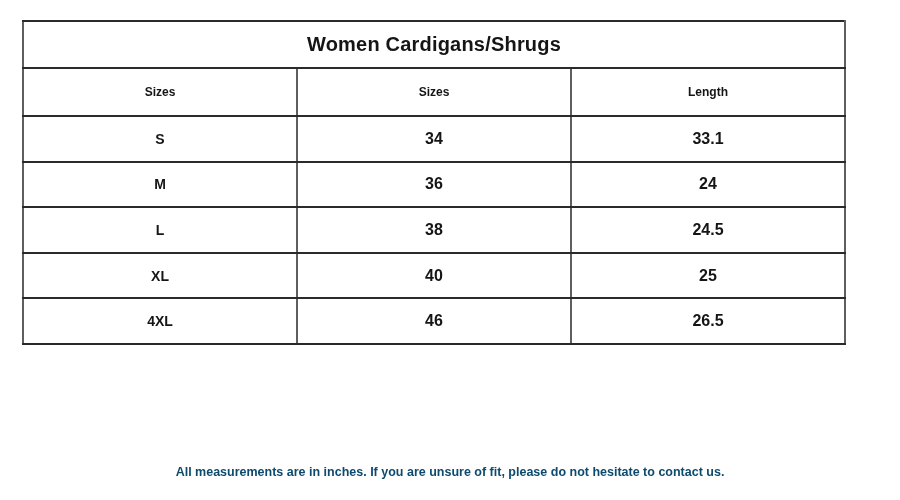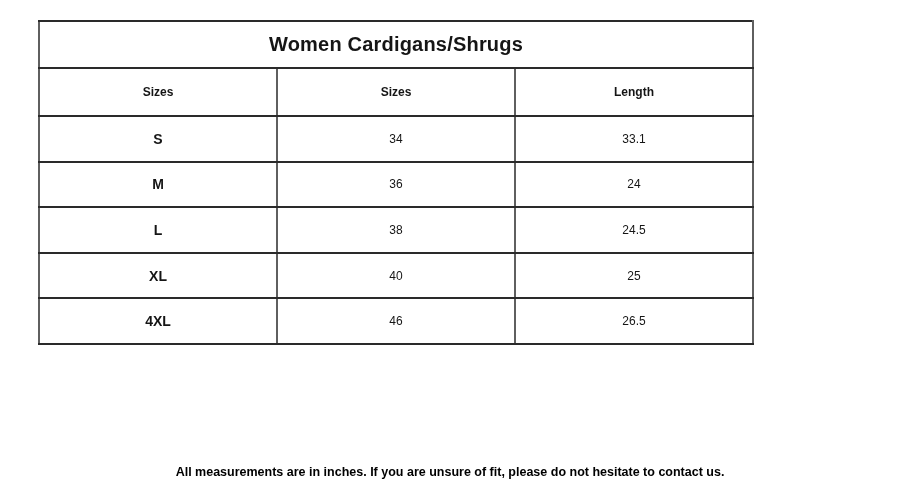--- a/index.html
+++ b/index.html
@@ -13,23 +13,23 @@
     -webkit-font-smoothing: antialiased;
   }
   .page {
     position: relative;
     width: 900px;
     height: 500px;
     overflow: hidden;
   }
   table.size-chart {
     position: absolute;
-    left: 38px;
+    left: 22px;
     top: 20px;
-    width: 716px;
+    width: 824px;
     border-collapse: collapse;
     table-layout: fixed;
     border: 2px solid var(--border-outer, #1a1a1a);
   }
   table.size-chart th,
   table.size-chart td {
     border-style: solid;
     border-width: 2px;
     border-color: var(--border-inner-h, #2a2a2a) var(--border-inner-v, #5f5f5f);
     text-align: center;
@@ -50,33 +50,33 @@
     font-weight: bold;
   }
   tbody tr {
     height: 45.6px;
   }
   td.size-cell {
     font-size: 14px;
     font-weight: bold;
   }
   td.value-cell {
-    font-size: 12px;
-    font-weight: normal;
+    font-size: 16px;
+    font-weight: bold;
   }
   .footnote {
     position: absolute;
     left: 0;
     top: 465px;
     width: 900px;
     margin: 0;
     text-align: center;
     font-size: 12.5px;
     font-weight: bold;
-    color: #000000;
+    color: #0c4a6e;
   }
 </style>
 </head>
 <body>
 
 <div class="page">
 
   <table class="size-chart">
     <thead>
       <tr class="title-row">

